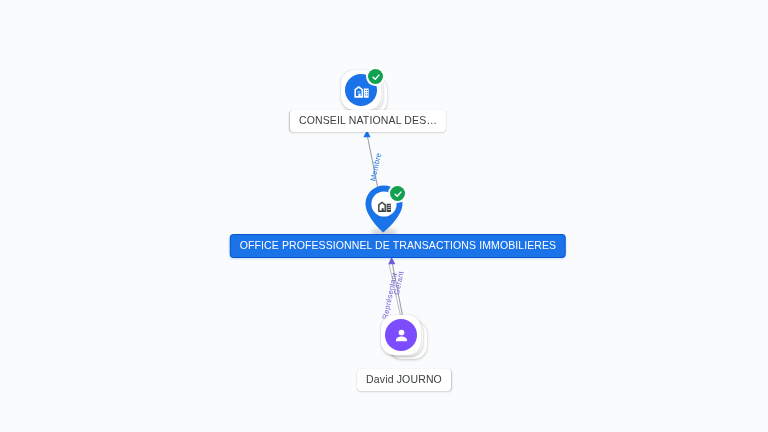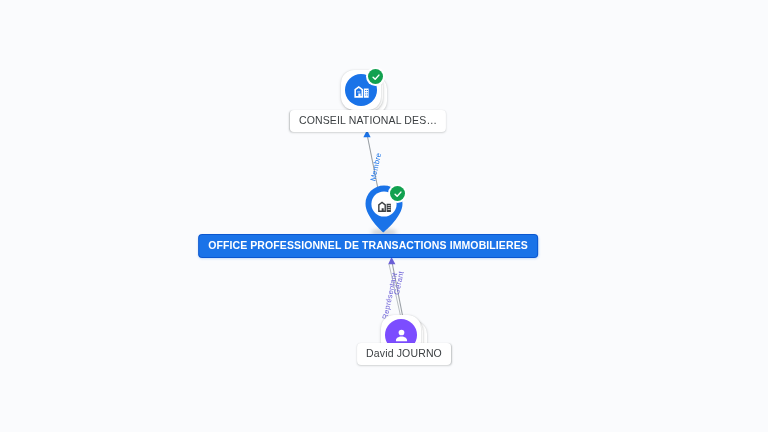--- a/index.html
+++ b/index.html
@@ -215,31 +215,31 @@
           <path d="M15 21V9.6h6V21h-6zm1.6-8.4h1.3v-1.3h-1.3v1.3zm0 2.8h1.3v-1.3h-1.3V15zm0 2.8h1.3v-1.3h-1.3v1.3zm2.2-5.6h1.3v-1.3h-1.3v1.3zm0 2.8h1.3v-1.3h-1.3V15zm0 2.8h1.3v-1.3h-1.3v1.3z"></path>
         </svg>
       </div>
       <div class="pin-check">
         <svg width="10" height="10" viewBox="0 0 24 24" fill="none" stroke="#ffffff" stroke-width="3.4" stroke-linecap="round" stroke-linejoin="round">
           <polyline points="5,12.5 10,17.5 19,7.5"></polyline>
         </svg>
       </div>
     </div>
   </div>
-  <div class="node-label selected" style="left:368px; top:235px;font-weight:bold;">OFFICE PROFESSIONNEL DE TRANSACTIONS IMMOBILIERES</div>
+  <div class="node-label selected" style="left:398px; top:235px;">OFFICE PROFESSIONNEL DE TRANSACTIONS IMMOBILIERES</div>
 
   <div class="node" style="left:404px; top:338px;">
     <div class="stack">
       <div class="card c3"></div>
       <div class="card c2"></div>
       <div class="card c1">
         <div class="disc" style="background:#7c4dff;">
           <svg width="19" height="19" viewBox="0 0 24 24" fill="#ffffff">
             <circle cx="12" cy="8.2" r="3.6"></circle>
             <path d="M12 13.2c-3.9 0-7 2.2-7 4.6v1.4h14v-1.4c0-2.4-3.1-4.6-7-4.6z"></path>
           </svg>
         </div>
       </div>
     </div>
   </div>
-  <div class="node-label" style="left:404px; top:343px;">David JOURNO</div>
+  <div class="node-label" style="left:404px; top:369px;">David JOURNO</div>
 
 </div>
 
 </body></html>

